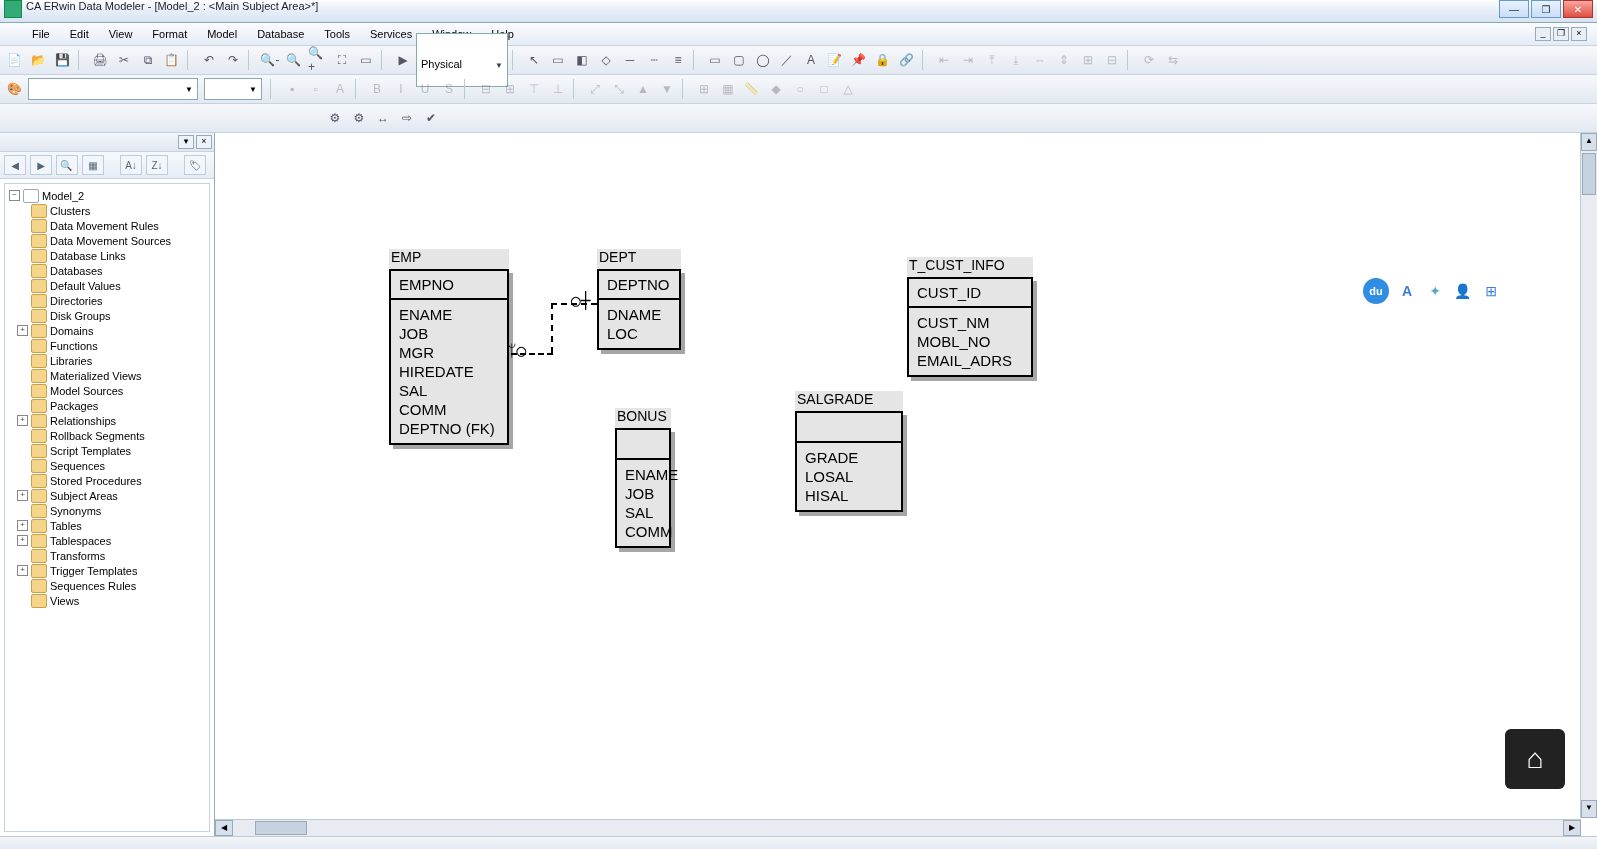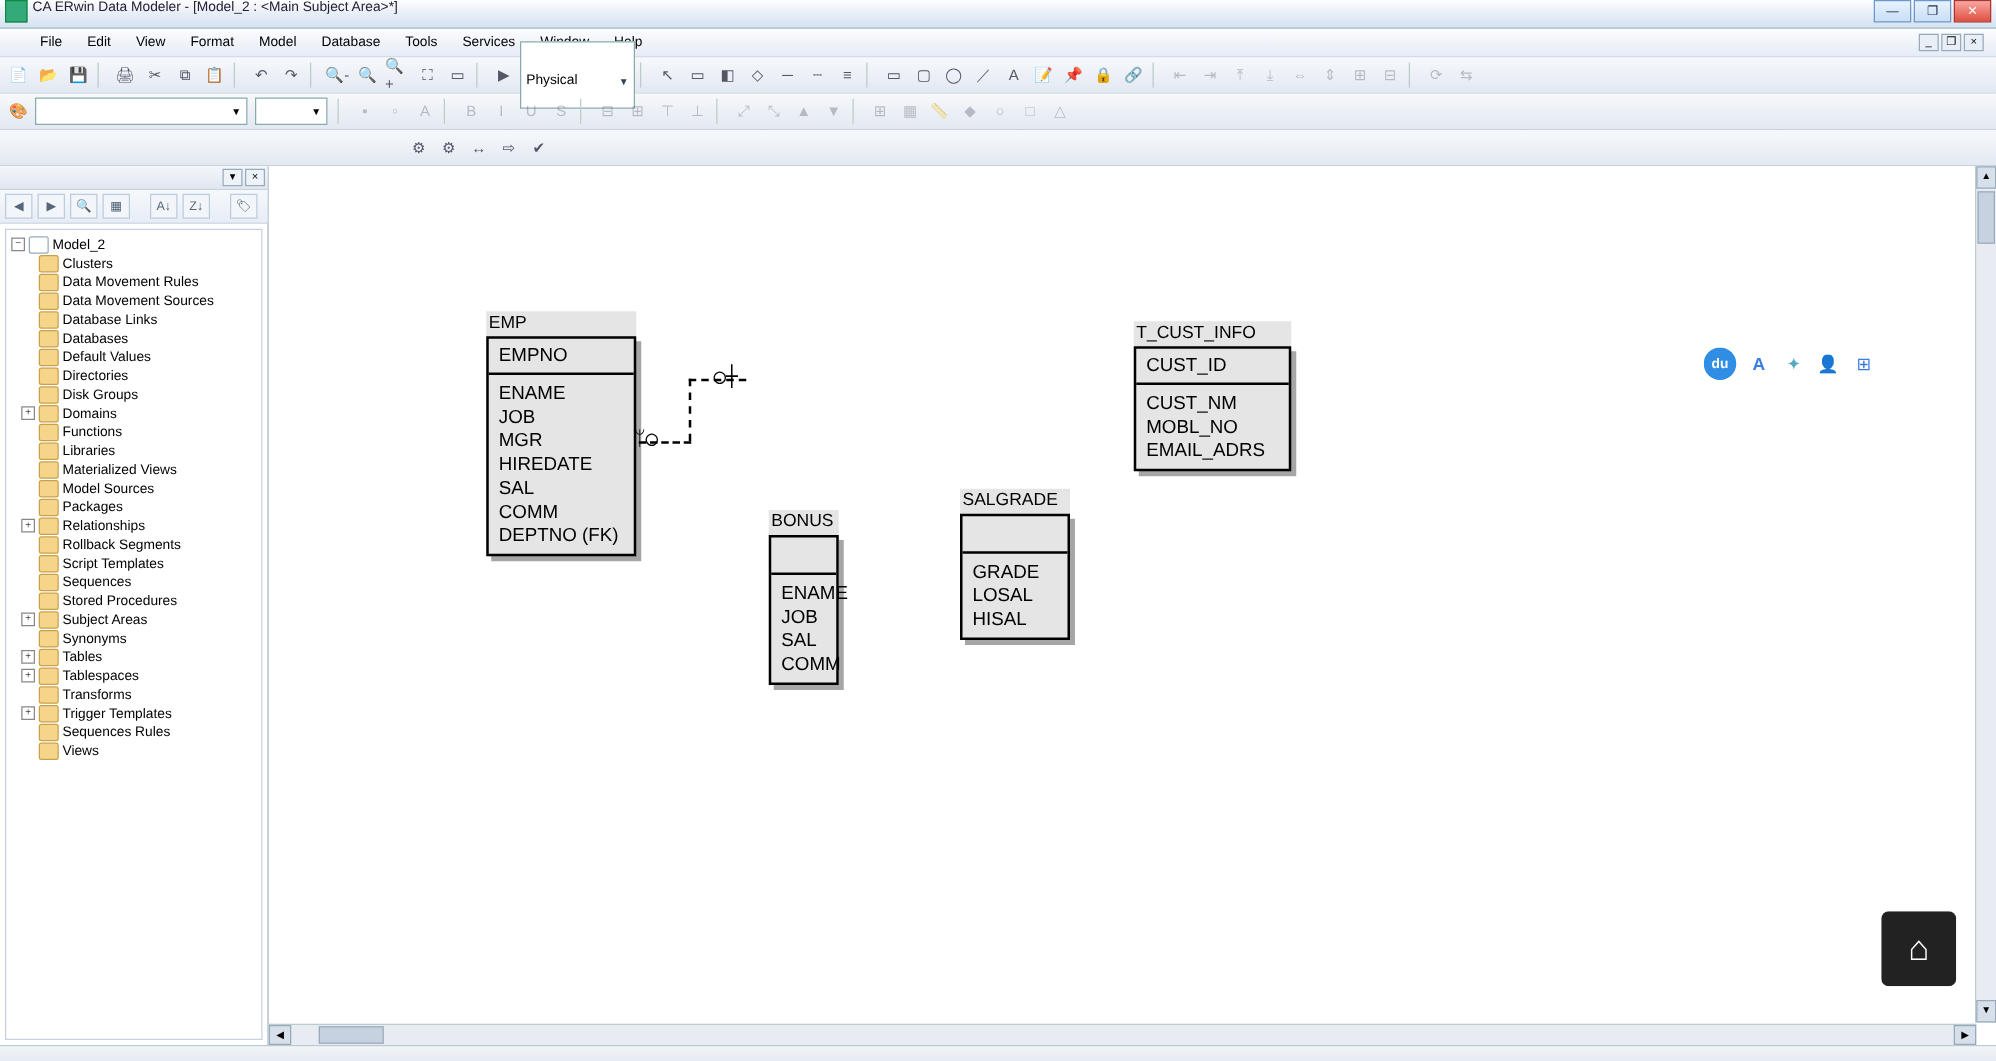--- a/index.html
+++ b/index.html
@@ -374,41 +374,53 @@
             <div>JOB</div>
             <div>MGR</div>
             <div>HIREDATE</div>
             <div>SAL</div>
             <div>COMM</div>
             <div>DEPTNO (FK)</div>
           </div>
         </div>
       </div>
 
+      <div class="er-entity" style="left:382px;top:116px;width:84px">
+        <div class="er-title">DEPT</div>
+        <div class="er-box">
+          <div class="er-pk">
+              <div>DEPTNO</div>
+            </div>
+          <div class="er-attrs">
+            <div>DNAME</div>
+            <div>LOC</div>
+          </div>
+        </div>
+      </div>
 
       <div class="rel-line-v" style="left:336px;top:170px;height:50px"></div>
       <div class="rel-line" style="left:336px;top:170px;width:46px"></div>
       <div class="rel-line" style="left:296px;top:220px;width:42px"></div>
       <div class="crow" style="left:356px;top:158px">◯┼</div>
       <div class="crow" style="left:292px;top:208px">ᛘ◯</div>
 
       <div class="er-entity" style="left:400px;top:275px;width:56px">
         <div class="er-title">BONUS</div>
         <div class="er-box">
           <div class="er-pk empty"></div>
           <div class="er-attrs">
             <div>ENAME</div>
             <div>JOB</div>
             <div>SAL</div>
             <div>COMM</div>
           </div>
         </div>
       </div>
 
-      <div class="er-entity" style="left:553px;top:258px;width:88px">
+      <div class="er-entity" style="left:580px;top:258px;width:108px">
         <div class="er-title">SALGRADE</div>
         <div class="er-box">
           <div class="er-pk empty"></div>
           <div class="er-attrs">
             <div>GRADE</div>
             <div>LOSAL</div>
             <div>HISAL</div>
           </div>
         </div>
       </div>

